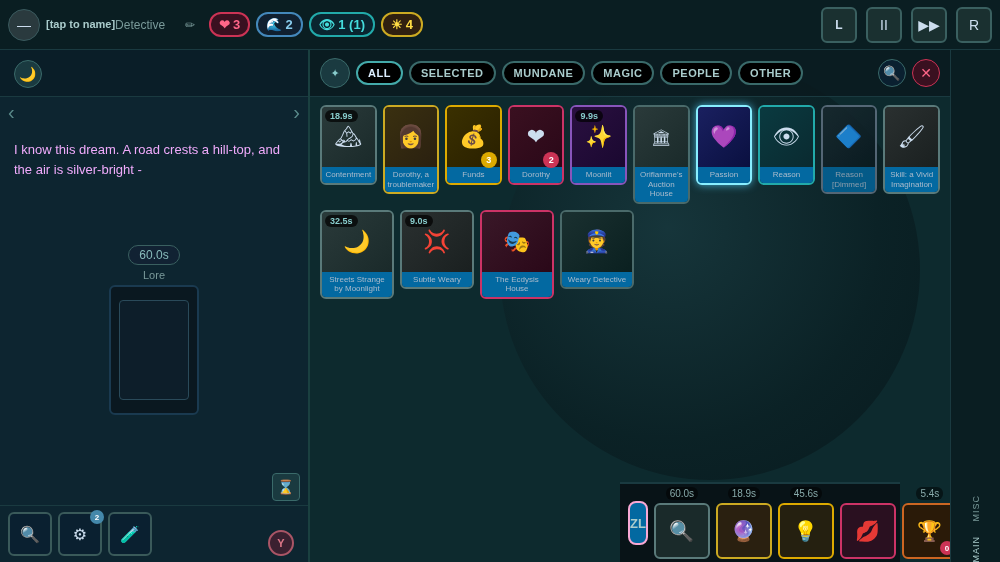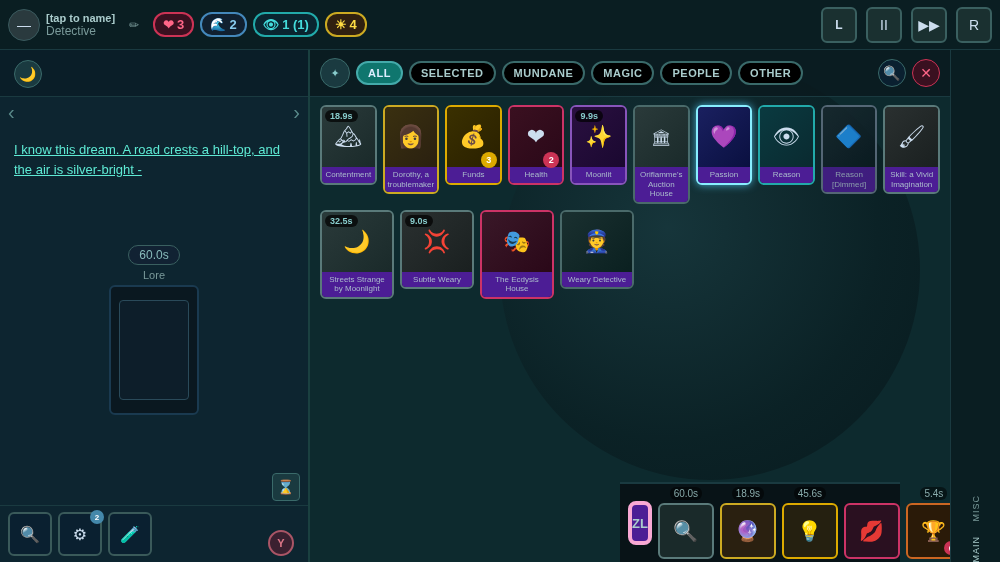--- a/index.html
+++ b/index.html
@@ -46,22 +46,22 @@
       background: #2a3a3e;
       border: 1px solid #3a5a5e;
       display: flex; align-items: center; justify-content: center;
       color: #cde;
       font-size: 14px;
       cursor: pointer;
     }
 
     .player-info {
       display: flex;
-      flex-direction: column;
-      margin-right: 8px;
+      margin-right: 14px;
+      text-align: center;
     }
     .player-name { color: #aacccc; font-size: 11px; font-weight: bold; }
     .player-role { color: #7a9a9a; font-size: 12px; }
 
     .edit-icon { color: #7a9a9a; font-size: 12px; margin-right: 8px; cursor: pointer; }
 
     .stat-badge {
       display: flex;
       align-items: center;
       gap: 3px;
@@ -124,23 +124,22 @@
     }
     .panel-title-text {
       font-size: 16px;
       font-weight: bold;
       color: #ddeeff;
     }
 
     .panel-body {
       padding: 12px 14px;
       font-size: 13px;
-      color: #5eead4;
+      color: #f0abfc;
       line-height: 1.5;
-      text-decoration: underline;
     }
 
     .lore-section {
       display: flex;
       flex-direction: column;
       align-items: center;
       padding: 8px;
       gap: 4px;
     }
     .lore-timer {
@@ -202,21 +201,21 @@
       border-radius: 12px;
       font-size: 11px;
       font-weight: bold;
       border: 2px solid #3a6a6a;
       background: #000000;
       color: #aacccc;
       cursor: pointer;
       letter-spacing: 0.5px;
     }
     .filter-btn.active {
-      background: #0f766e;
+      background: #000000;
       border-color: #44aaaa;
       color: #ddeeff;
     }
     .filter-search {
       margin-left: auto;
       width: 28px; height: 28px;
       background: #0a2030;
       border: 1px solid #3a6a6a;
       border-radius: 50%;
       display: flex; align-items: center; justify-content: center;
@@ -288,21 +287,21 @@
       font-size: 9px;
       font-weight: bold;
       color: white;
     }
     .card-label {
       font-size: 8px;
       color: #aabbcc;
       text-align: center;
       padding: 3px 2px;
       line-height: 1.2;
-      background: #4c1d95;
+      background: #0369a1;
       width: 100%;
     }
 
     
     .card-gray { border-color: #5a7a7a; background: #1a2a2a; }
     .card-yellow { border-color: #ccaa22; background: #2a2010; }
     .card-gold { border-color: #ddaa00; background: #2a2000; }
     .card-pink { border-color: #cc3366; background: #2a1020; }
     .card-purple { border-color: #8855bb; background: #1a1030; }
     .card-dark { border-color: #4a6a6a; background: #1a2a30; }
@@ -374,22 +373,22 @@
     .bc-gray { border-color: #5a7a7a; background: #1a2a2a; }
     .bc-yellow { border-color: #ccaa22; background: #2a2010; }
     .bc-gold { border-color: #ddaa00; background: #252010; }
     .bc-pink { border-color: #cc3366; background: #2a1020; }
     .bc-orange { border-color: #cc6622; background: #2a1a08; }
     .bc-teal-active { border-color: #44dddd; background: #0a2a2a; box-shadow: 0 0 6px #22aaaa; }
 
     .bottom-zl, .bottom-zr {
       width: 44px; height: 44px;
       border-radius: 8px;
-      background: #4c1d95;
-      border: 4px solid #f9a8d4;
+      background: #0369a1;
+      border: 2px solid #f9a8d4;
       display: flex; align-items: center; justify-content: center;
       font-size: 13px;
       font-weight: bold;
       color: #aacccc;
       cursor: pointer;
     }
 
     .card-num-badge {
       position: absolute;
       bottom: 2px; right: 2px;
@@ -635,21 +634,21 @@
           <div class="card-badge" style="background:#ddaa00;">3</div>
         </div>
         <div class="card-label">Funds</div>
       </div>
 
       <div class="card card-pink">
         <div class="card-art" style="background:linear-gradient(135deg,#3a1020,#2a0818);">
           <span>❤</span>
           <div class="card-badge" style="background:#cc3355;">2</div>
         </div>
-        <div class="card-label">Health</div>
+        <div class="card-label">Dorothy</div>
       </div>
 
       <div class="card card-purple">
         <div class="card-art" style="background:linear-gradient(135deg,#2a1040,#1a0830);">
           <span>✨</span>
           <div class="card-timer">9.9s</div>
         </div>
         <div class="card-label">Moonlit</div>
       </div>
 

